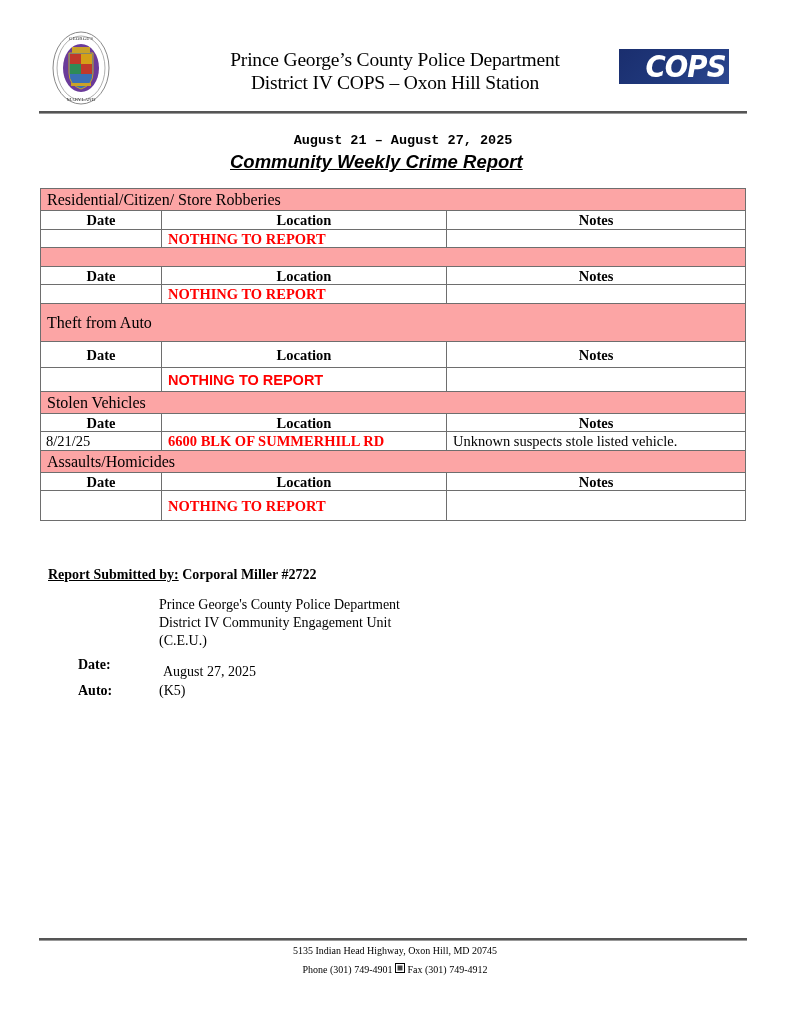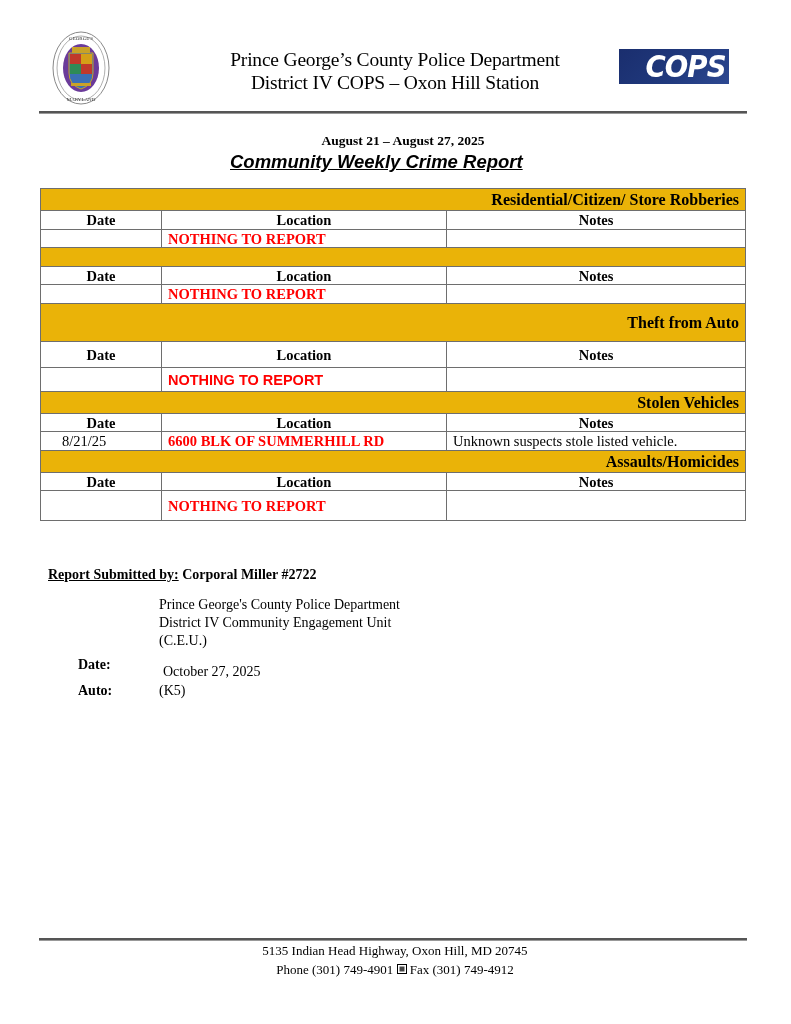--- a/index.html
+++ b/index.html
@@ -4,36 +4,36 @@
 <style>
   html, body { margin: 0; padding: 0; background: #ffffff; }
   body { width: 791px; height: 1024px; position: relative; overflow: hidden; font-family: "Liberation Serif", serif; color: #000; }
   .seal { position: absolute; left: 52px; top: 31px; width: 58px; height: 74px; }
   .header-title { position: absolute; left: 170px; top: 48px; width: 450px; text-align: center; font-size: 19.5px; line-height: 23px; font-family: "Liberation Serif", serif; letter-spacing: -0.2px; }
   .cops-logo { position: absolute; left: 619px; top: 49px; width: 110px; height: 35px; background: linear-gradient(135deg, #1a2e6e 0%, #20397d 55%, #2d4891 100%); display: flex; align-items: center; justify-content: flex-end; }
   .cops-logo span { color: #fff; font-family: "DejaVu Sans", sans-serif; font-weight: bold; font-style: italic; font-size: 30px; letter-spacing: -1px; transform: scaleX(0.92); }
   .rule { position: absolute; left: 39px; width: 708px; height: 2px; background: #555; border-bottom: 1px solid #999; }
   .rule.top { top: 111px; }
   .rule.bottom { top: 938px; }
-  .date-range { position: absolute; left: 230px; top: 133px; width: 330px; text-align: center; font-family: Liberation Serif, serif; font-weight: bold; font-size: 13.5px; padding-left: 16px; box-sizing: border-box; }
+  .date-range { position: absolute; left: 230px; top: 133px; width: 330px; text-align: center; font-family: Liberation Mono, monospace; font-weight: bold; font-size: 13.5px; padding-left: 16px; box-sizing: border-box; }
   .report-title { position: absolute; left: 230px; top: 151px; width: 330px; font-family: "Liberation Sans", sans-serif; font-weight: bold; font-style: italic; font-size: 18.5px; text-decoration: underline; }
   table.crime { position: absolute; left: 40px; top: 188px; width: 705px; border-collapse: collapse; table-layout: fixed; }
   table.crime td { border: 1px solid #6e6e6e; padding: 0 6px; font-size: 14.5px; line-height: 16px; vertical-align: middle; }
-  table.crime tr.sec td { background: #eab308; text-align: right; font-weight: bold; font-size: 16px; }
+  table.crime tr.sec td { background: #fca5a5; text-align: left; font-weight: normal; font-size: 16px; }
   table.crime tr.colh td { text-align: center; font-weight: bold; font-size: 14.5px; }
   .red { color: #ff0000; font-weight: bold; }
   .red-sans { color: #ff0000; font-weight: bold; font-family: "Liberation Sans", sans-serif; font-size: 12.5px; }
   .submitted { position: absolute; left: 48px; top: 567px; font-size: 14px; font-weight: bold; text-align: right; }
   .submitted .lbl { text-decoration: underline; }
   .unit { position: absolute; left: 159px; top: 596px; font-size: 14px; line-height: 18px; }
   .lbl-date { position: absolute; left: 78px; top: 657px; font-size: 14px; font-weight: bold; }
   .val-date { position: absolute; left: 163px; top: 664px; font-size: 14px; }
   .lbl-beat { position: absolute; left: 78px; top: 683px; font-size: 14px; font-weight: bold; }
   .val-beat { position: absolute; left: 159px; top: 683px; font-size: 14px; }
-  .footer { position: absolute; left: 100px; top: 942px; width: 590px; text-align: center; font-size: 13px; line-height: 18.5px; }
+  .footer { position: absolute; left: 100px; top: 942px; width: 590px; text-align: center; font-size: 10px; line-height: 18.5px; }
   .sq { display: inline-block; width: 8px; height: 8px; border: 1px solid #000; background: #444; box-shadow: inset 0 0 0 1.5px #fff; vertical-align: 0px; }
 </style>
 </head>
 <body>
 
 <div class="seal">
   <svg width="58" height="74" viewBox="0 0 58 74">
     <ellipse cx="29" cy="37" rx="28" ry="36" fill="#fff" stroke="#888" stroke-width="1"></ellipse>
     <ellipse cx="29" cy="37" rx="24" ry="32" fill="none" stroke="#999" stroke-width="0.8"></ellipse>
     <ellipse cx="29" cy="37" rx="18" ry="24" fill="#6b3b9a"></ellipse>
@@ -115,21 +115,21 @@
 
   <tr class="sec" style="height:22px">
     <td colspan="3">Stolen Vehicles</td>
   </tr>
   <tr class="colh" style="height:18px">
     <td>Date</td>
     <td>Location</td>
     <td>Notes</td>
   </tr>
   <tr style="height:19px">
-    <td style="padding-left:21px">8/21/25</td>
+    <td style="padding-left:5px">8/21/25</td>
     <td class="red">6600 BLK OF SUMMERHILL RD</td>
     <td>Unknown suspects stole listed vehicle.</td>
   </tr>
 
   <tr class="sec" style="height:22px">
     <td colspan="3">Assaults/Homicides</td>
   </tr>
   <tr class="colh" style="height:18px">
     <td>Date</td>
     <td>Location</td>
@@ -146,21 +146,21 @@
 <div class="submitted">
   <span class="lbl">Report Submitted by:</span>
   <span>Corporal Miller #2722</span>
 </div>
 <div class="unit">
   <div>Prince George's County Police Department</div>
   <div>District IV Community Engagement Unit</div>
   <div>(C.E.U.)</div>
 </div>
 <div class="lbl-date">Date:</div>
-<div class="val-date">October 27, 2025</div>
+<div class="val-date">August 27, 2025</div>
 <div class="lbl-beat">Auto:</div>
 <div class="val-beat">(K5)</div>
 
 <div class="rule bottom"></div>
 <div class="footer">
   <div>5135 Indian Head Highway, Oxon Hill, MD 20745</div>
   <div>
     <span>Phone (301) 749-4901</span>
     <span class="sq"></span>
     <span>Fax (301) 749-4912</span>

